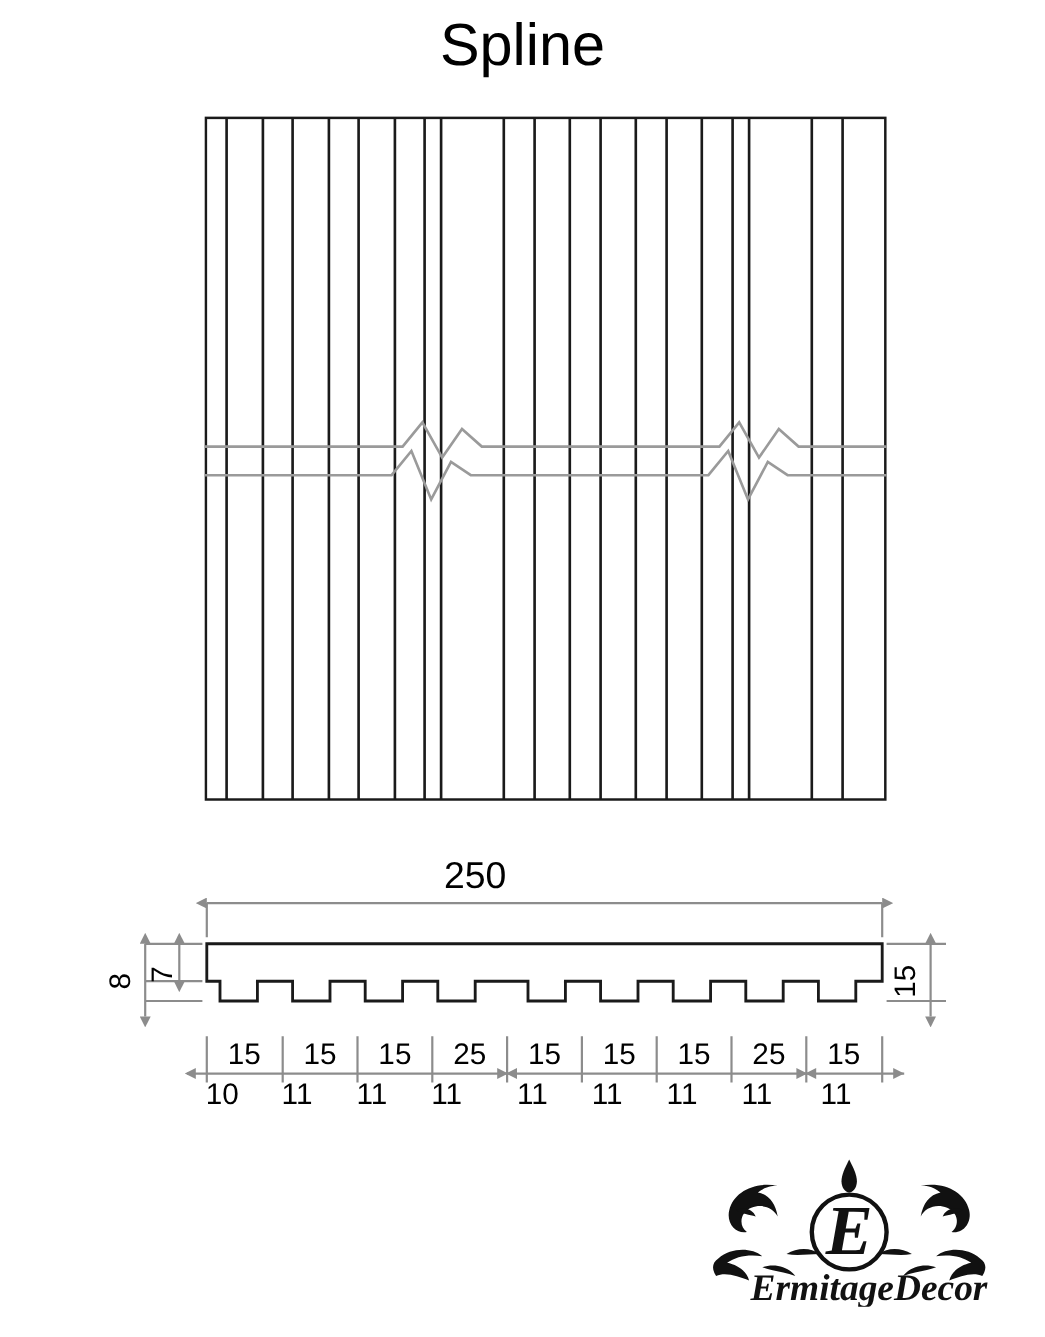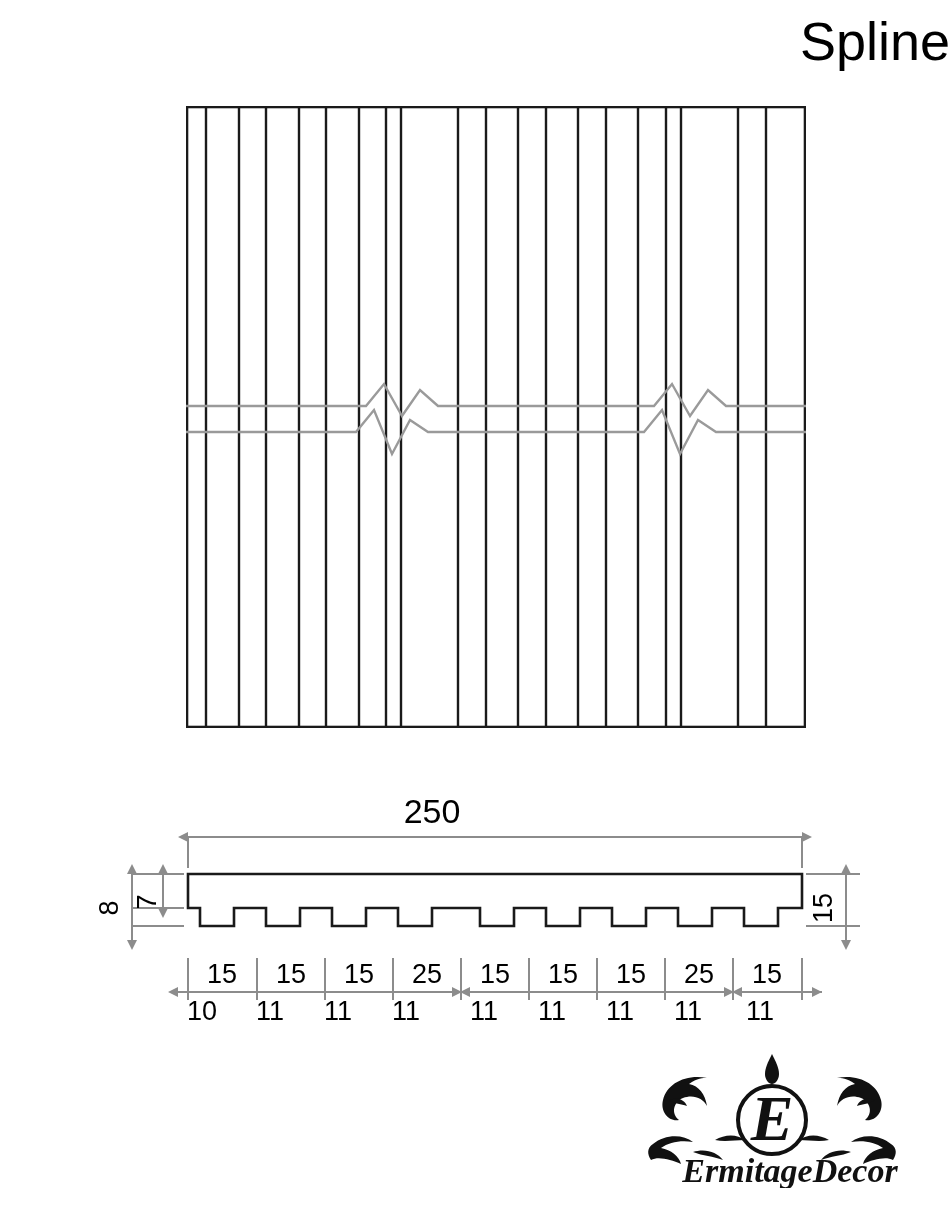--- a/index.html
+++ b/index.html
@@ -14,40 +14,40 @@
     font-family: "Liberation Sans", sans-serif;
     color: #000000;
     overflow: hidden;
   }
 
   .title {
     position: absolute;
     top: 10px;
     left: 0;
     width: 950px;
-    text-align: right;
+    text-align: center;
     font-size: 54px;
     font-weight: 400;
     letter-spacing: 0px;
     font-family: "Liberation Sans", sans-serif;
   }
 
   .front-view {
     position: absolute;
     left: 186px;
     top: 106px;
     width: 620px;
     height: 622px;
   }
   .front-view svg { display: block; }
 
   .section-view {
     position: absolute;
     left: 60px;
-    top: 780px;
+    top: 764px;
     width: 860px;
     height: 250px;
   }
   .section-view svg { display: block; }
 
   .logo-wrap {
     position: absolute;
     left: 645px;
     top: 1048px;
     width: 290px;

